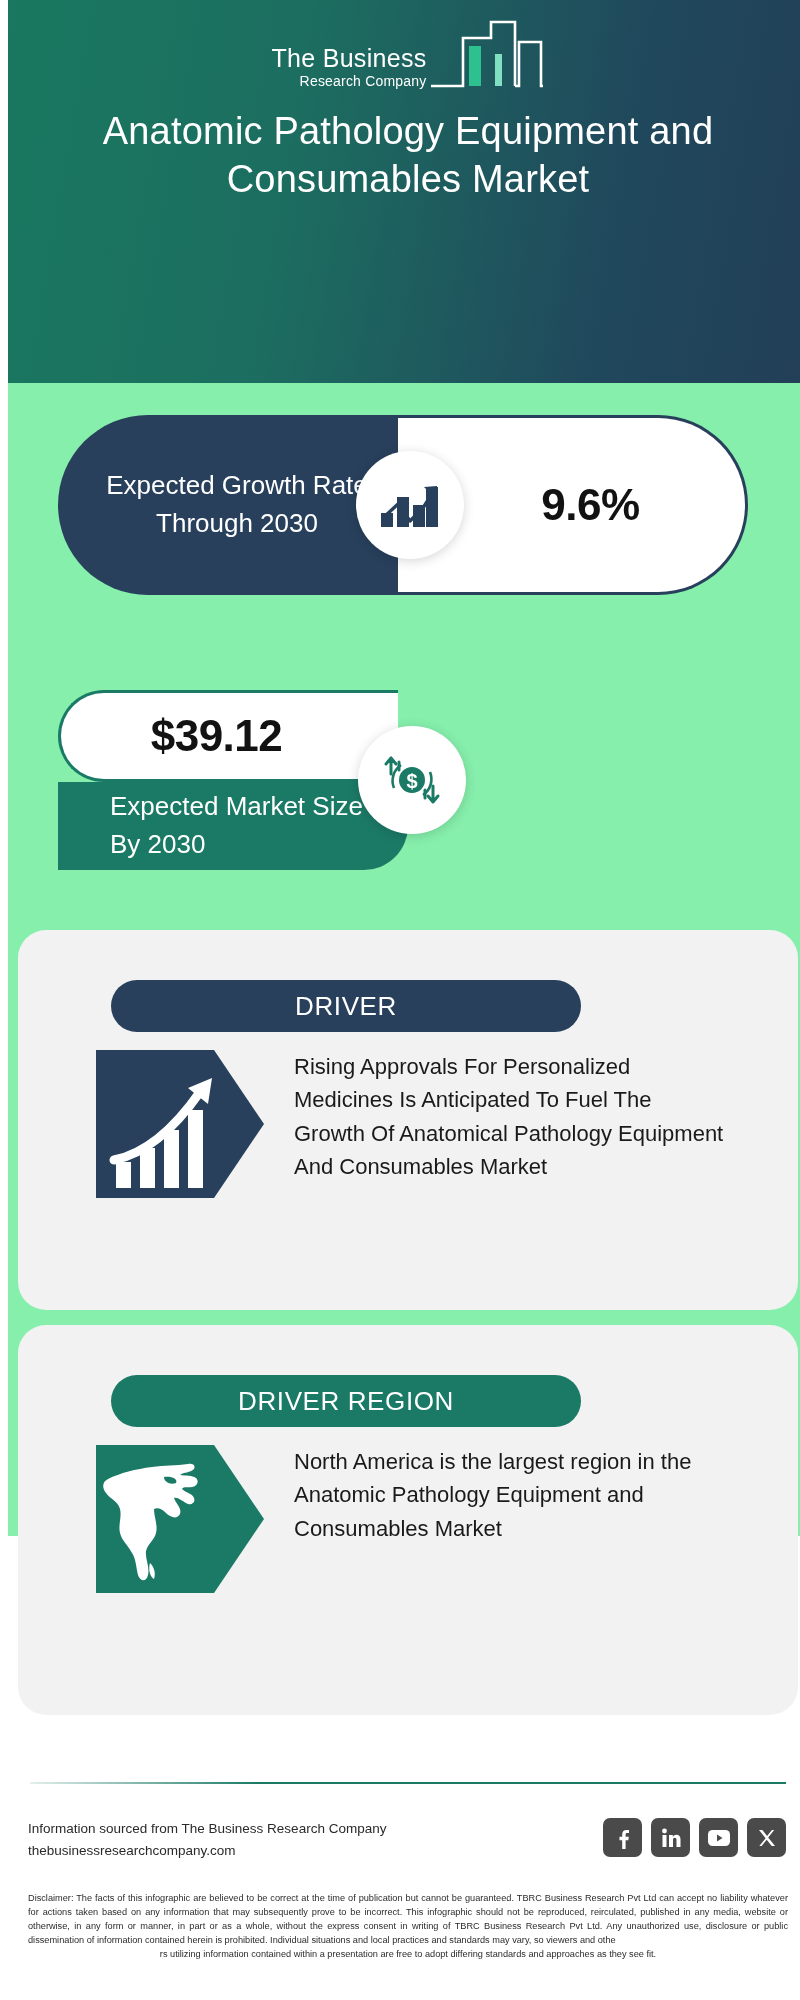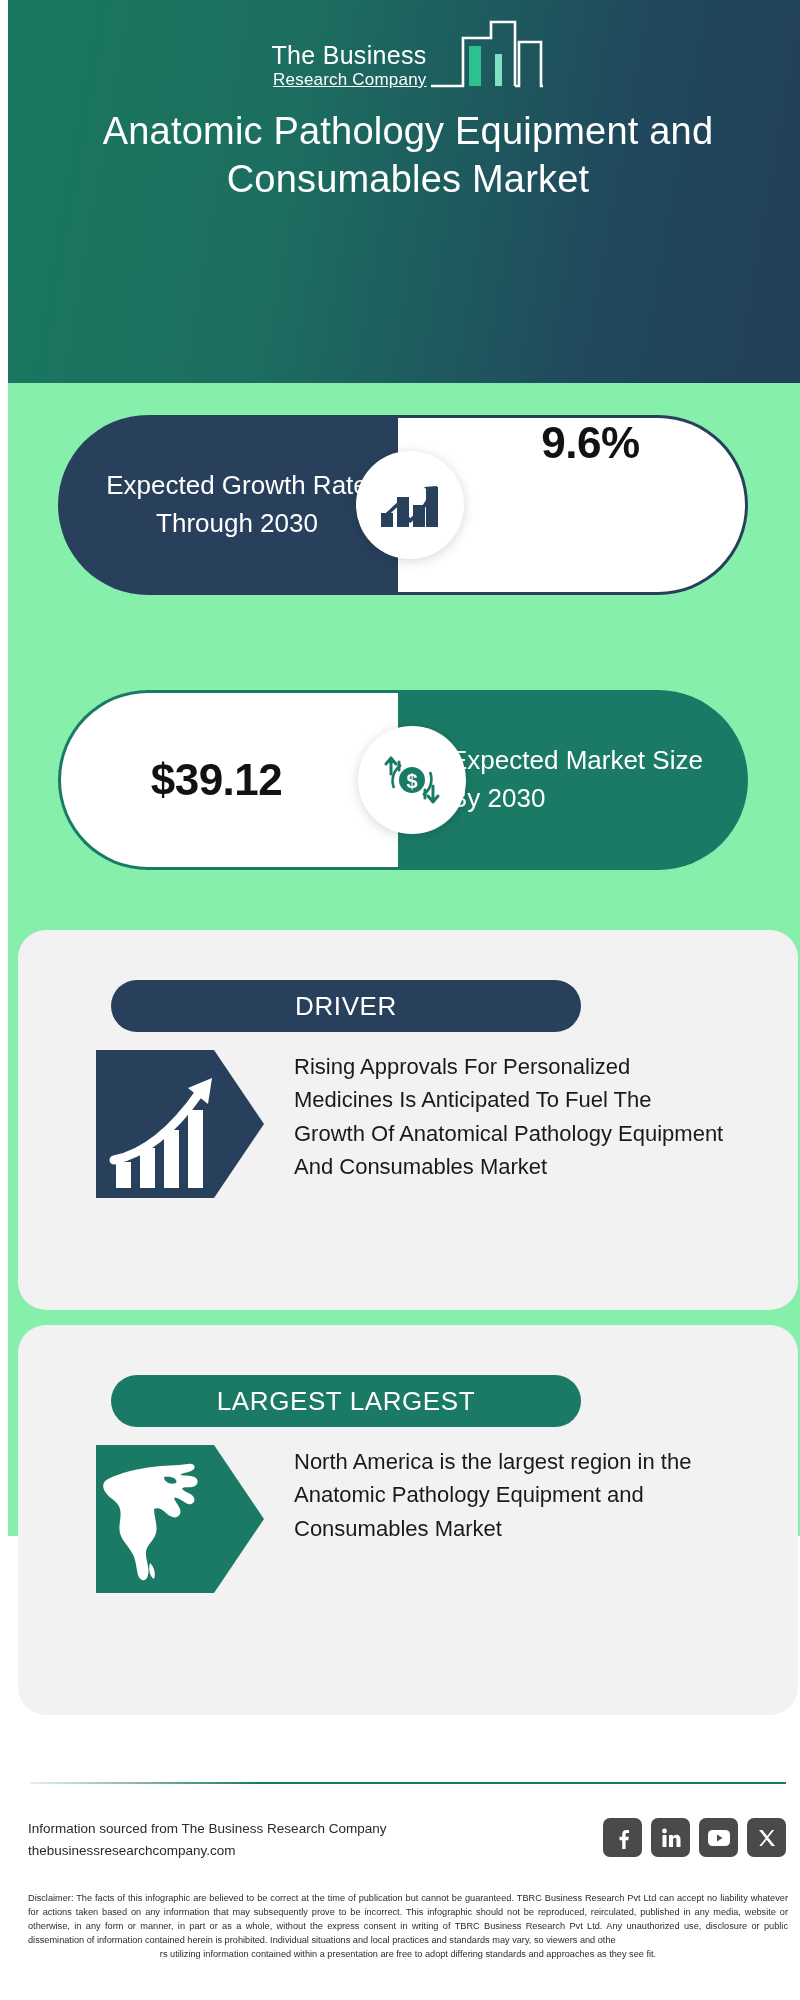--- a/index.html
+++ b/index.html
@@ -41,25 +41,24 @@
     color: #ffffff;
     line-height: 1.0;
     padding-bottom: 6px;
   }
   .logo-line1 {
     font-size: 25px;
     font-weight: 300;
     letter-spacing: 0.3px;
   }
   .logo-line2 {
-    font-size: 17px;
+    font-size: 14px;
     font-weight: 300;
     letter-spacing: 0.2px;
     margin-top: 3px;
-    text-decoration: underline;
   }
   .logo-mark { margin-left: 2px; }
 
   .header-title {
     margin-top: 14px;
     width: 660px;
     text-align: center;
     color: #ffffff;
     font-size: 38px;
     font-weight: 400;
@@ -86,30 +85,30 @@
     padding-left: 18px;
     position: relative;
     z-index: 1;
   }
   .sc1-right {
     width: 350px; height: 180px;
     background: #ffffff;
     border: 3px solid #28405c;
     border-left: none;
     border-radius: 0 90px 90px 0;
-    display: flex; justify-content: center;
+    display: flex; align-items: center; justify-content: center;
   }
   .sc1-value {
     font-size: 44px; font-weight: bold; color: #121212;
     margin-left: 38px;
     letter-spacing: -0.5px;
   }
 
   
-  #stat-card-2 { left: 50px; top: 690px; width: 690px; }
+  #stat-card-2 { left: 50px; top: 690px; width: 690px; flex-direction: column; }
   .sc2-left {
     width: 340px; height: 180px;
     background: #ffffff;
     border: 3px solid #1b7a66;
     border-right: none;
     border-radius: 90px 0 0 90px;
     display: flex; align-items: center; justify-content: center;
   }
   .sc2-value {
     font-size: 44px; font-weight: bold; color: #121212;
@@ -302,21 +301,21 @@
           <rect x="92" y="60" width="15" height="78" fill="#ffffff"></rect>
           <path d="M18 110 C48 104, 76 82, 104 42" fill="none" stroke="#ffffff" stroke-width="9" stroke-linecap="round"></path>
           <path d="M92 38 L116 28 L112 54 Z" fill="#ffffff"></path>
         </svg>
       </div>
       <div class="panel-text">Rising Approvals For Personalized Medicines Is Anticipated To Fuel The Growth Of Anatomical Pathology Equipment And Consumables Market</div>
     </div>
   </div>
 
   <div class="panel" id="panel-region">
-    <div class="pill pill-region">LARGEST LARGEST</div>
+    <div class="pill pill-region">DRIVER REGION</div>
     <div class="panel-body">
       <div class="shape-icon">
         <svg width="170" height="148" viewBox="0 0 170 148">
           <path d="M0 0 H118 L168 74 L118 148 H0 Z" fill="#1b7a66"></path>
           <path d="M12 34 C24 28, 40 24, 56 22 C68 20, 80 21, 92 19 C96 18, 100 20, 98 24
                    C94 28, 88 27, 84 30 C90 31, 96 30, 100 33 C104 37, 100 42, 96 42
                    C92 43, 88 41, 86 44 C90 48, 96 48, 98 53 C100 58, 94 61, 90 58
                    C86 56, 82 52, 78 53 C80 59, 86 63, 84 69 C81 75, 74 72, 70 68
                    C66 64, 62 62, 58 64 C58 72, 62 80, 60 88 C58 96, 52 98, 50 106
                    C49 114, 54 122, 52 130 C50 138, 44 136, 42 130 C40 122, 40 114, 36 108

